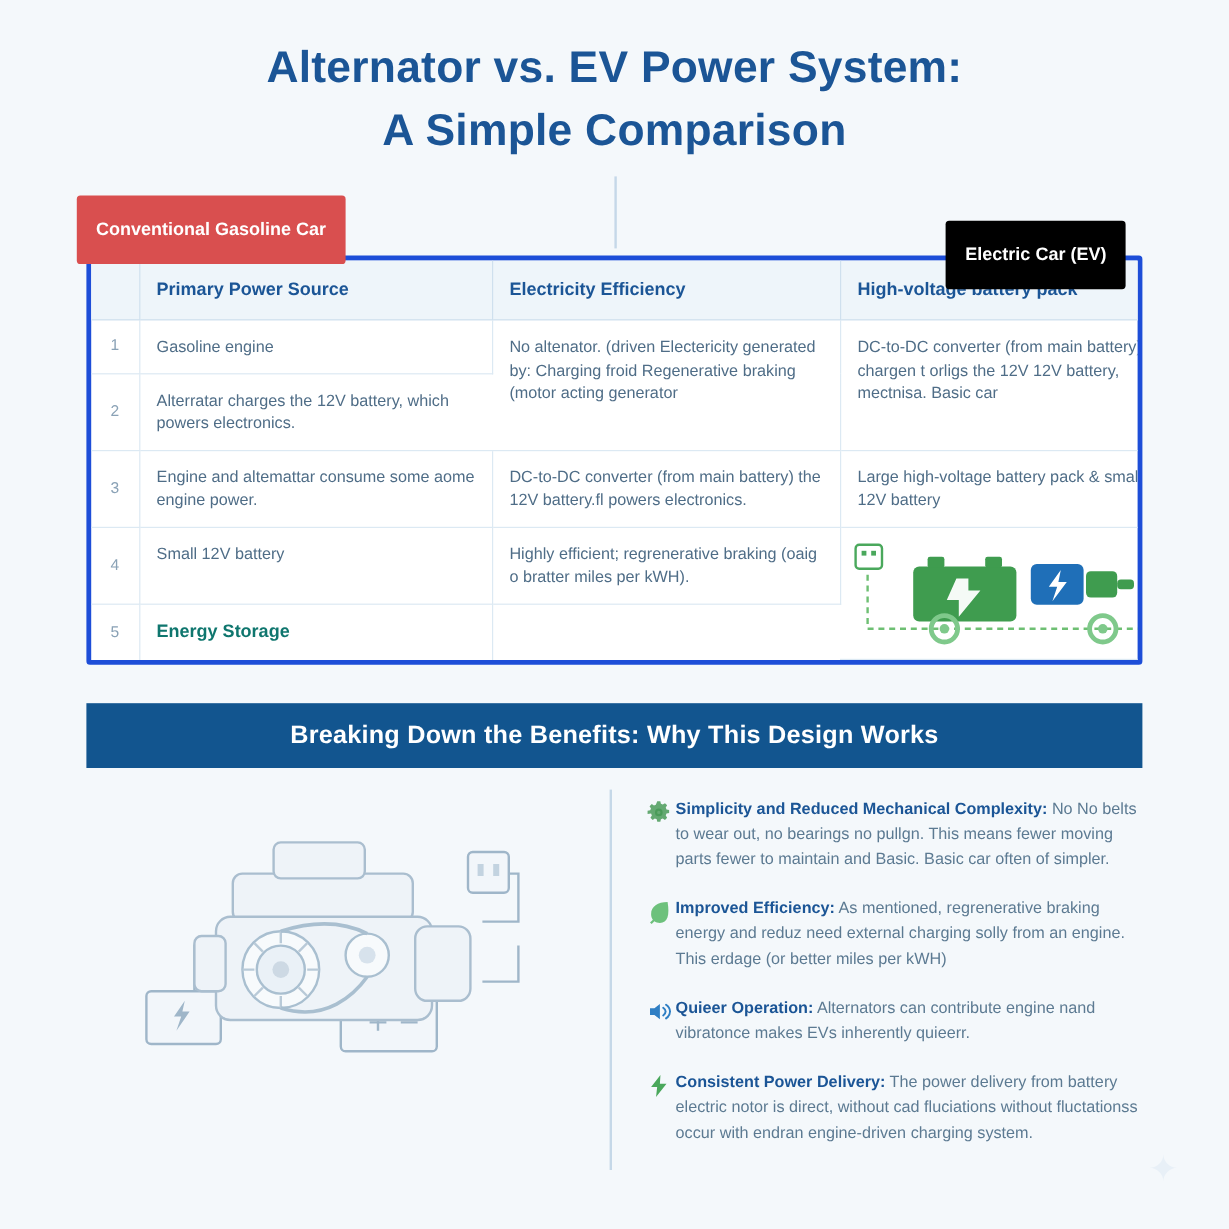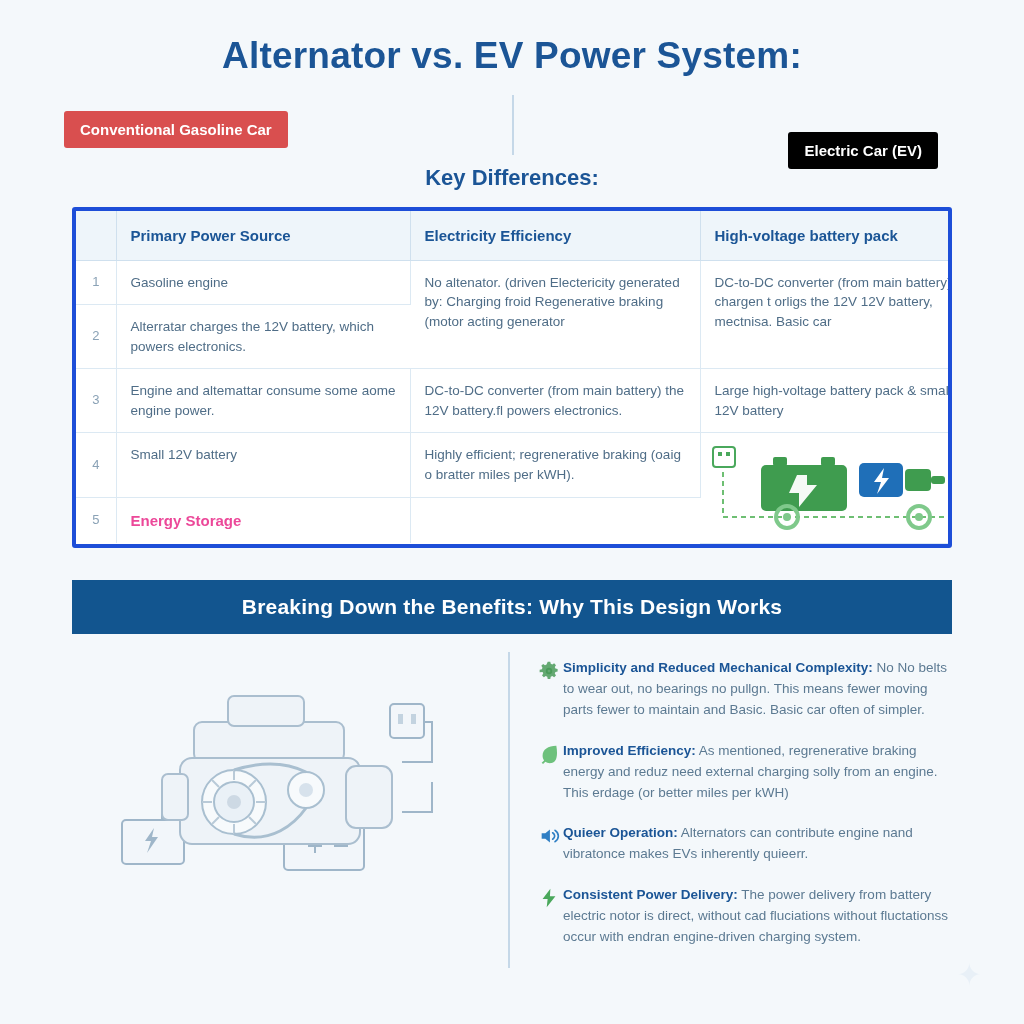--- a/index.html
+++ b/index.html
@@ -39,21 +39,21 @@
     position: relative;
     height: 60px;
     margin-top: 18px;
   }
   .badge {
     position: absolute;
     top: 10px;
     color: #ffffff;
     font-size: 15px;
     font-weight: bold;
-    padding: 10px 16px;
+    padding: 20px 16px;
     border-radius: 3px;
     white-space: nowrap;
   }
   .badge-left {
     left: 24px;
     background: #d94f4f;
   }
   .badge-right {
     right: 46px;
     background: #000000;
@@ -121,21 +121,21 @@
   tbody td:last-child { border-right: none; }
   tbody tr:last-child td { border-bottom: none; }
   td.idx {
     color: #8aa2b6;
     font-size: 13px;
     text-align: center;
     vertical-align: middle;
     padding: 12px 4px;
   }
   td.bluebold {
-    color: #ec4899;
+    color: #0f766e;
     font-weight: bold;
     font-size: 15px;
     vertical-align: middle;
   }
   .illus-cell { padding: 6px 8px; }
 
   
   .banner {
     margin: 32px 32px 0 32px;
     background: #12558f;
@@ -204,29 +204,29 @@
     line-height: 1;
   }
 </style>
 </head>
 <body>
 
 <div class="page">
 
   <div class="title">
     <span>Alternator vs. EV Power System:</span>
+    <span class="l2">A Simple Comparison</span>
   </div>
 
   <div class="badges">
     <div class="badge badge-left">Conventional Gasoline Car</div>
     <div class="center-divider"></div>
     <div class="badge badge-right">Electric Car (EV)</div>
   </div>
 
-  <div class="section-heading">Key Differences:</div>
 
   <div class="table-wrap">
     <table>
       <colgroup>
         <col class="c-idx">
           <col class="c-a">
           <col class="c-b">
           <col class="c-c">
       </colgroup>
       <thead>

